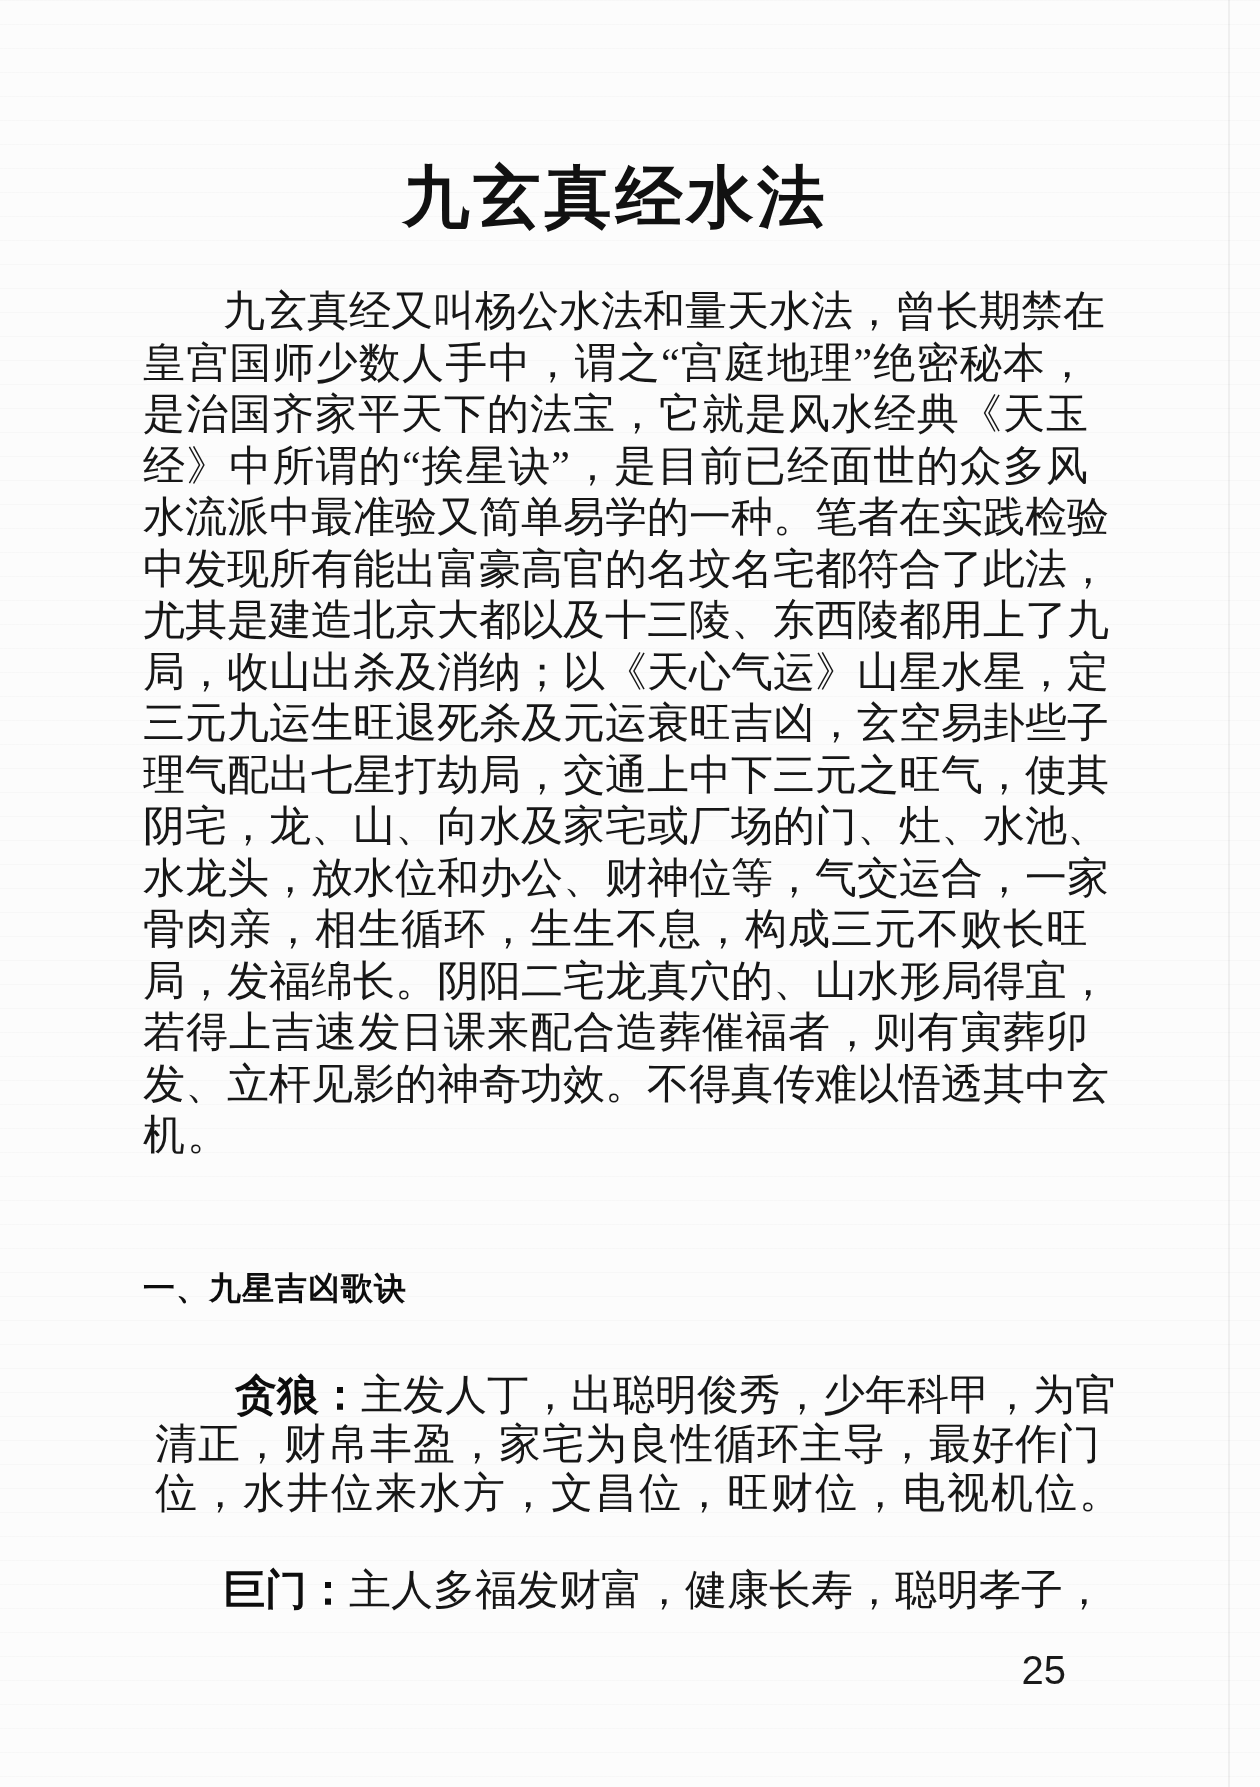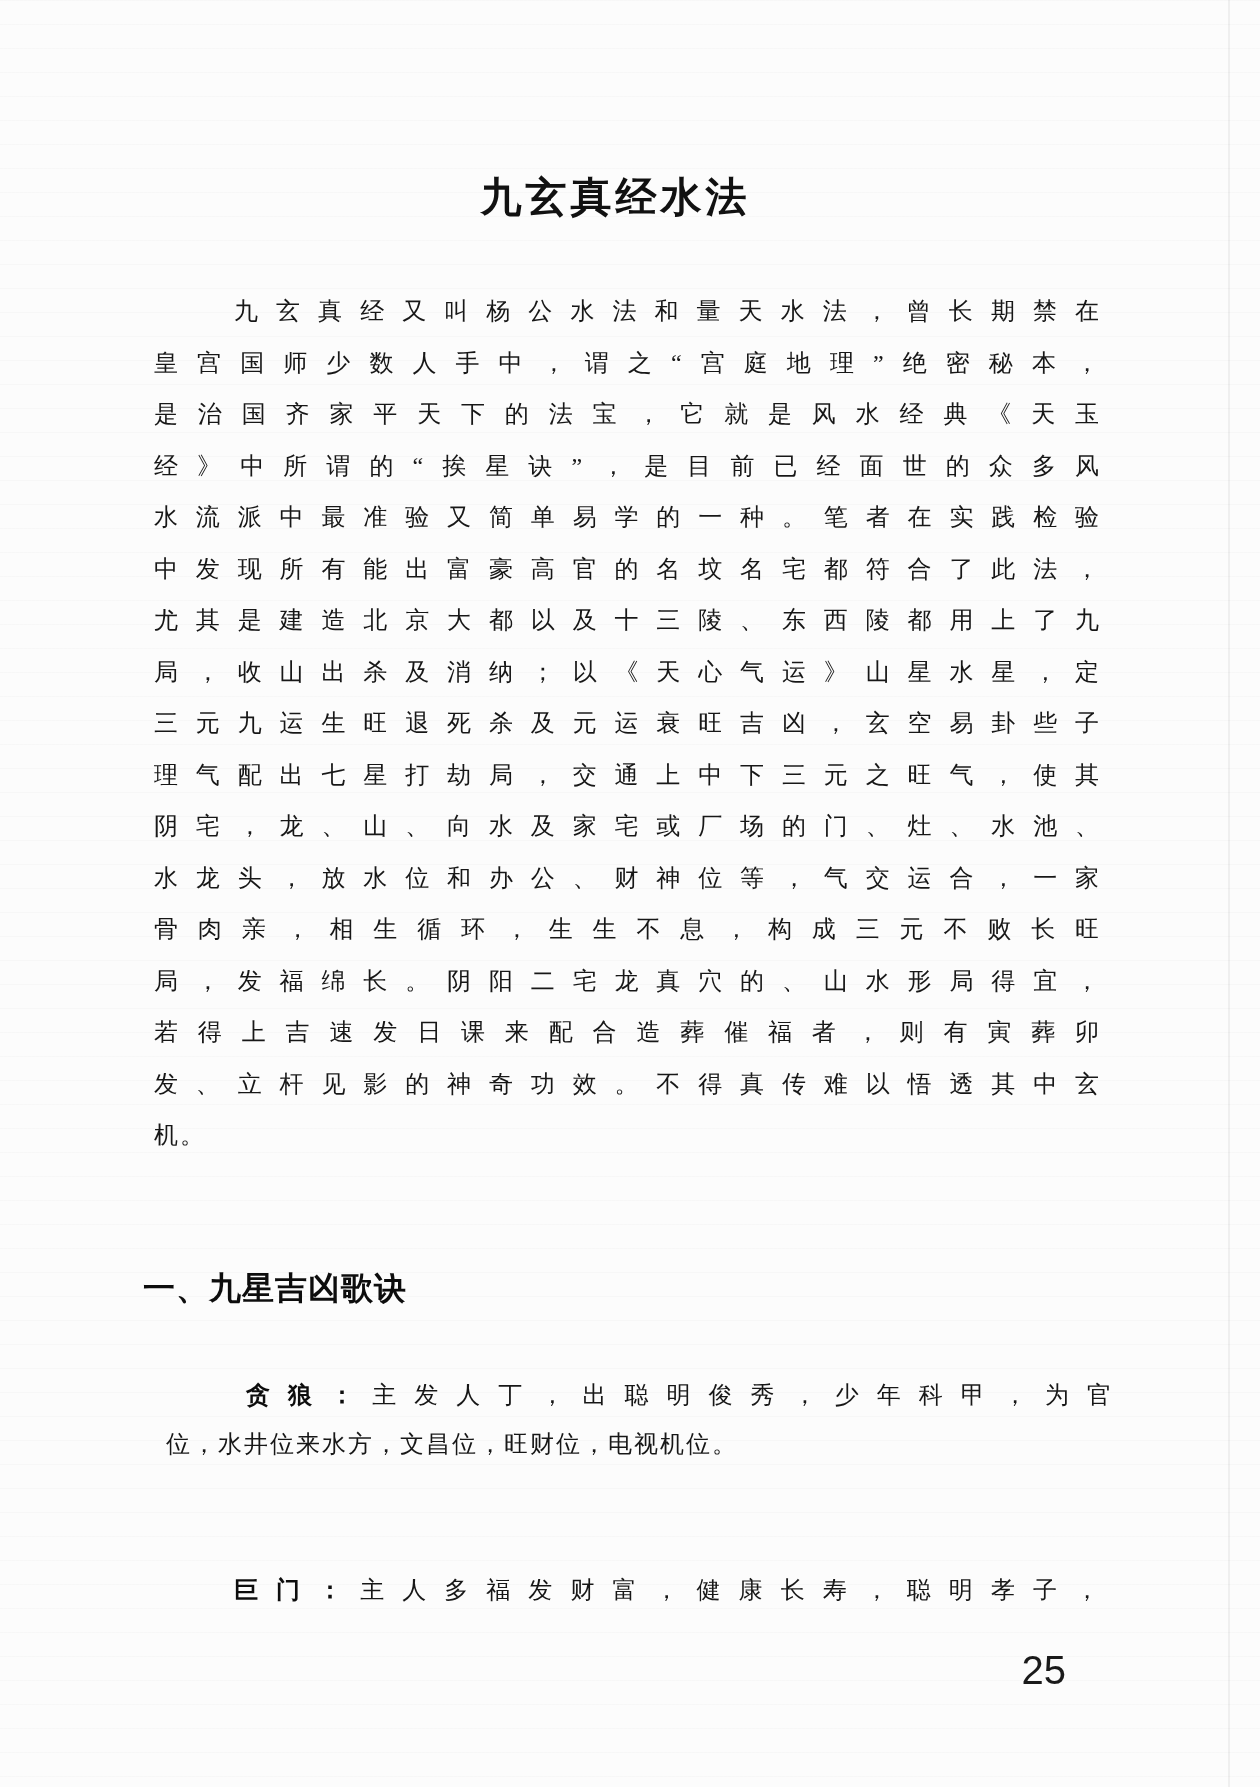--- a/index.html
+++ b/index.html
@@ -29,31 +29,31 @@
     width: 2px;
     background: rgba(0,0,0,0.05);
   }
   .title {
     position: absolute;
     top: 164px;
     left: 143px;
     width: 945px;
     margin: 0;
     text-align: center;
-    font-size: 41px;
+    font-size: 67px;
     line-height: 66px;
     font-weight: bold;
     letter-spacing: 4px;
     color: #111;
   }
   .para {
     position: absolute;
-    left: 154px;
+    left: 143px;
     width: 945px;
-    font-size: 24px;
+    font-size: 42px;
   }
   .intro { top: 286px; }
   .intro > div { line-height: 51.5px; }
   .entry > div { line-height: 49px; }
   .entry-1 { top: 1371px; margin-left: 12px; }
   .entry-2 { top: 1566px; }
   .jline {
     text-align: justify;
     text-align-last: justify;
     text-justify: inter-character;
@@ -114,20 +114,21 @@
     <div class="jline">局，发福绵长。阴阳二宅龙真穴的、山水形局得宜，</div>
     <div class="jline">若得上吉速发日课来配合造葬催福者，则有寅葬卯</div>
     <div class="jline">发、立杆见影的神奇功效。不得真传难以悟透其中玄</div>
     <div class="lline">机。</div>
   </div>
 
   <h2 class="heading">一、九星吉凶歌诀</h2>
 
   <div class="para entry entry-1">
     <div class="jline indent"><span class="term">贪狼：</span><span>主发人丁，出聪明俊秀，少年科甲，为官</span></div>
+    <div class="jline">清正，财帛丰盈，家宅为良性循环主导，最好作门</div>
     <div class="lline">位，水井位来水方，文昌位，旺财位，电视机位。</div>
   </div>
 
   <div class="para entry entry-2">
     <div class="jline indent"><span class="term">巨门：</span><span>主人多福发财富，健康长寿，聪明孝子，</span></div>
   </div>
 
   <div class="pagenum">25</div>
 
 </div>

